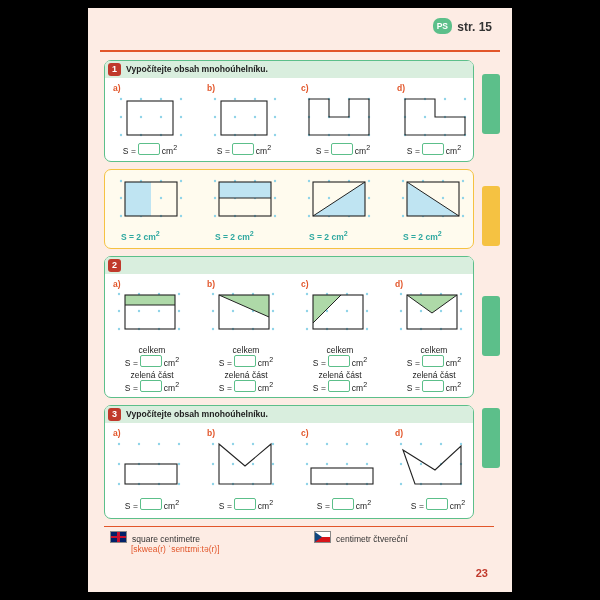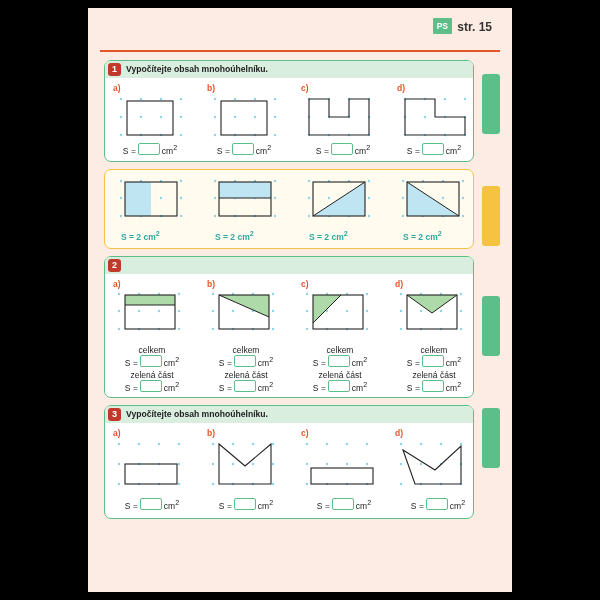--- a/index.html
+++ b/index.html
@@ -30,21 +30,21 @@
     position:relative;height:34px;border-bottom:2px solid #e2562a;
     margin:0 0 8px 0;
   }
   .title-text{
     position:absolute;left:6px;top:4px;
     font-size:10.5px;font-weight:bold;color:#333;letter-spacing:.6px;
   }
   .ps-badge{
     position:absolute;right:48px;top:2px;
     background:#5cbf8a;color:#fff;font-size:8.5px;font-weight:bold;
-    padding:3px 4px;border-radius:1px;
+    padding:3px 4px;border-radius:7px;
   }
   .ps-page{
     position:absolute;right:8px;top:4px;font-size:12px;font-weight:bold;color:#333;
   }
 
   .exbox{
     position:relative;
     border:1.6px solid #5cbf8a;border-radius:7px;background:#fff;
     margin-bottom:7px;
   }
@@ -542,15 +542,25 @@
               <circle cx="66" cy="46" r="1.2"></circle>
           </g>
           <path d="M8 12 L40 32 L66 8 L66 46 L20 46 Z" fill="none" stroke="#222" stroke-width="1.1"></path>
         </svg>
         <div class="sline" style="margin-top:2px;">
           <span>S =</span><span class="ansbox"></span>cm<sup>2</sup>
         </div>
       </div>
     </div>
 
+    <div class="footer" style="margin-left:4px;margin-right:6px;">
+      <div class="foot-en">
+        <span class="flag flag-uk"></span><span>square centimetre</span>
+      </div>
+      <div class="foot-ph">[skwea(r) ˈsentɪmiːtə(r)]</div>
+      <div class="foot-cz">
+        <span class="flag flag-cz"></span><span>centimetr čtvereční</span>
+      </div>
+      <div class="pagenum">23</div>
+    </div>
 
   </div>
 </div>
 
 </body></html>

